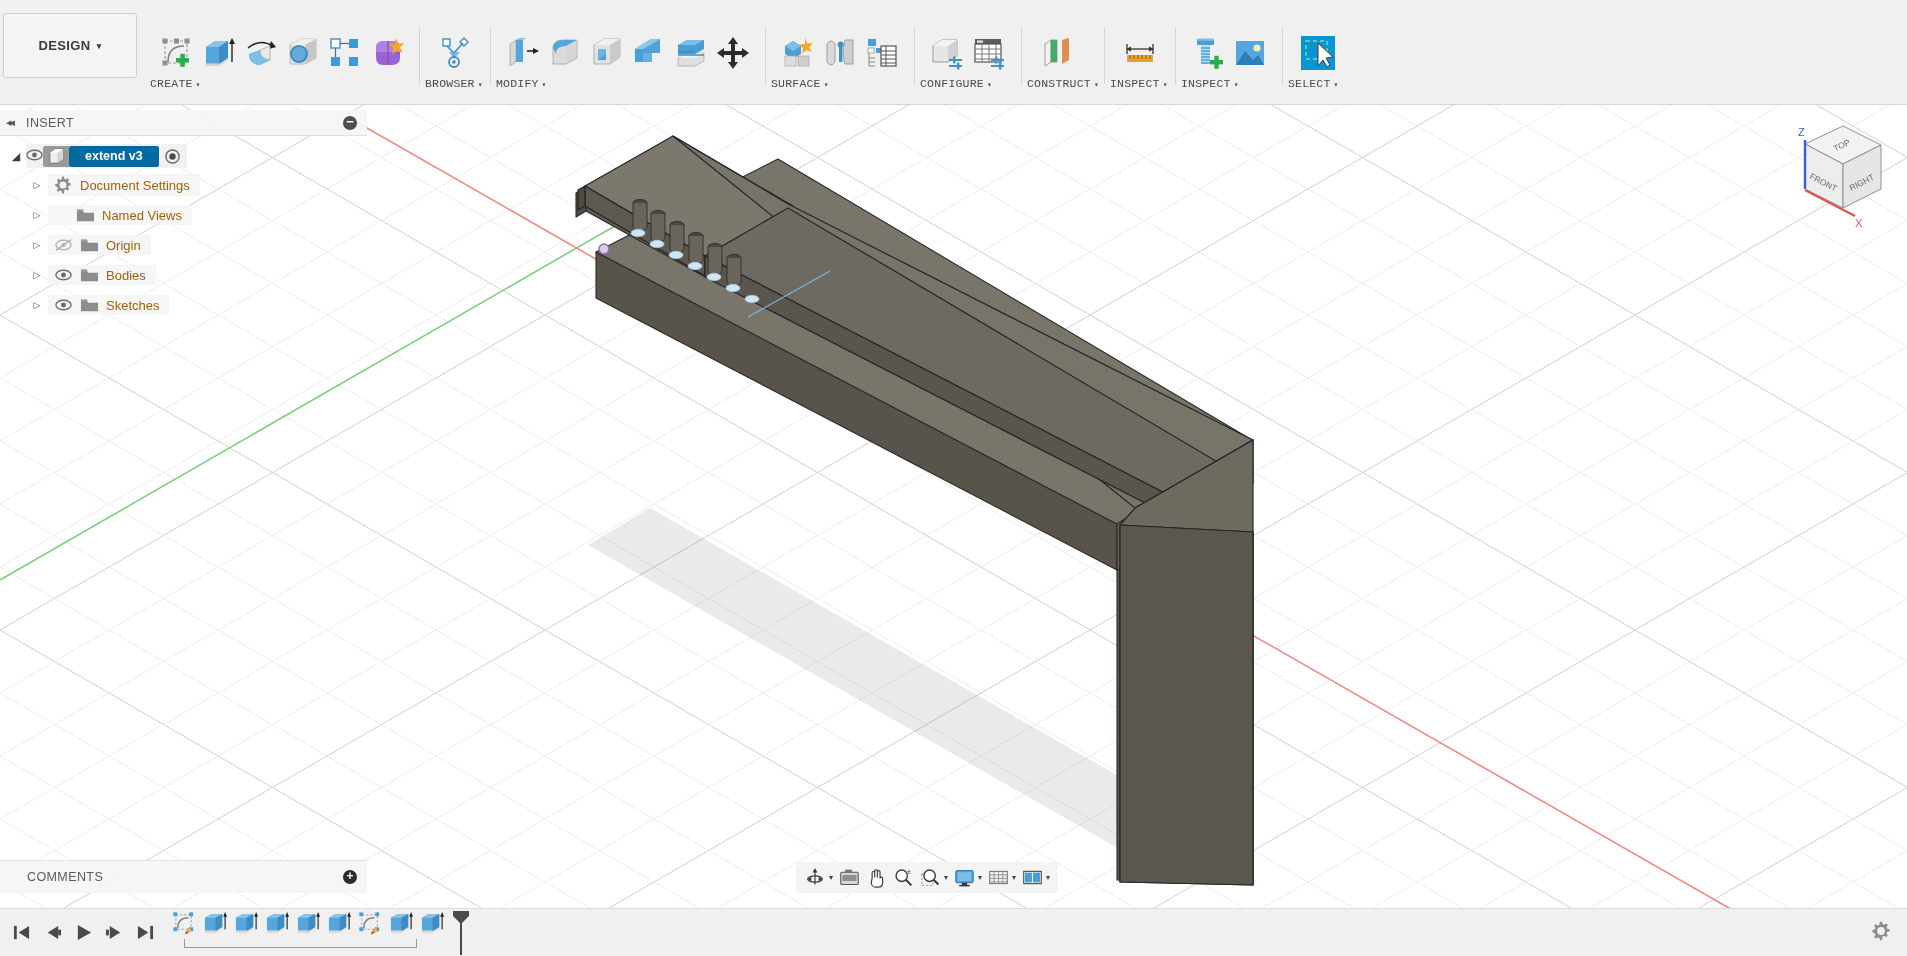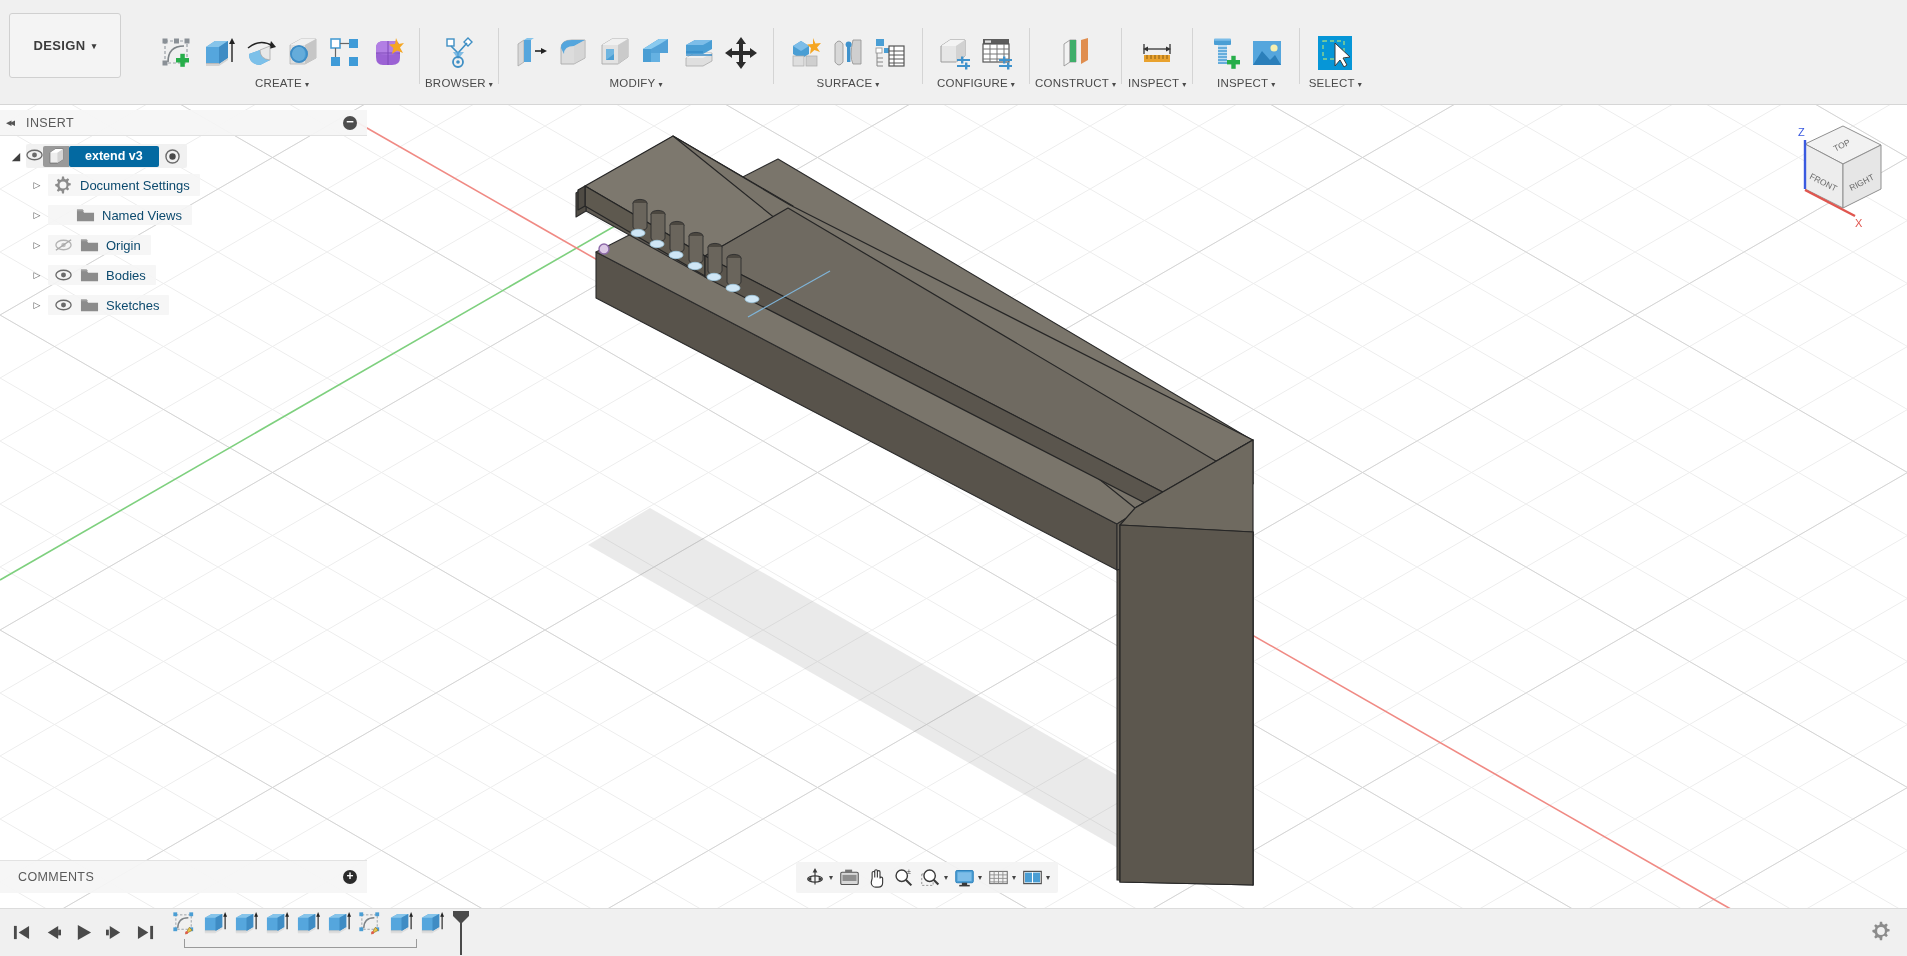--- a/index.html
+++ b/index.html
@@ -20,22 +20,22 @@
   #grid-layer { position: absolute; inset: 0; }
 
   
   #ribbon {
     position: absolute; left: 0; top: 0; width: 1907px; height: 105px;
     background: #f0f0f0;
     border-bottom: 1px solid #d6d6d6;
     z-index: 50;
   }
   #design-btn {
-    position: absolute; left: 9px; top: 13px;
-    width: 112px; height: 65px;
+    position: absolute; left: 3px; top: 13px;
+    width: 134px; height: 65px;
     border: 1px solid #d0d0d0; border-radius: 3px;
     background: #f4f4f4;
     display: flex; align-items: center; justify-content: center;
     font-size: 13px; font-weight: bold; color: #3c3c3c;
     letter-spacing: 0.4px;
     cursor: pointer;
   }
   #design-btn .caret { font-size: 9px; margin-left: 6px; }
 
   #tabs {
@@ -51,21 +51,21 @@
   .tab.active { color: #0696d7; font-weight: normal; }
   .tab.active::after {
     content: ""; display: block; height: 3px; background: #0696d7;
     margin-top: 5px; margin-left: -6px; margin-right: -6px;
   }
 
   #panels {
     position: absolute; left: 150px; top: 26px; height: 79px;
     display: flex; align-items: flex-start;
   }
-  .panel { display: flex; flex-direction: column; align-items: center; position: relative; height: 79px; }
+  .panel { display: flex; flex-direction: column; align-items: flex-start; position: relative; height: 79px; font-family: Liberation Mono, monospace; }
   .panel-icons { display: flex; align-items: center; height: 54px; padding: 0 6px; }
   .panel-label {
     font-size: 11.5px; color: #4a4a4a; margin-top: -3px;
     white-space: nowrap; letter-spacing: .2px;
   }
   .panel-label .caret { font-size: 8px; margin-left: 3px; }
   .panel-sep { width: 1px; height: 56px; background: #d4d4d4; margin: 2px 5px 0 5px; align-self: flex-start; }
   .tool { width: 42px; height: 46px; display: flex; align-items: center; justify-content: center; cursor: pointer; }
   .tool svg { display: block; }
   .tool.wide { width: 48px; }
@@ -90,21 +90,21 @@
     text-align: center; cursor: pointer; font-weight: bold;
   }
   #browser-tree { padding-top: 6px; }
   .tnode { display: flex; align-items: center; height: 30px; cursor: pointer; }
   .tnode .arrow {
     width: 22px; text-align: center; font-size: 9px; color: #555;
   }
   .tnode .chip { display: flex; align-items: center; background: rgba(245,245,245,0.88); border-radius: 1px; padding: 2px 10px 2px 2px; }
   .tnode .eye { width: 26px; display: flex; align-items: center; justify-content: center; }
   .tnode .ficon { width: 26px; display: flex; align-items: center; justify-content: center; }
-  .tnode .tlabel { color: #0c4a6e; padding-left: 4px; white-space: nowrap; font-size: 13px;}
+  .tnode .tlabel { color: #a16207; padding-left: 4px; white-space: nowrap; font-size: 13px;}
 
   
   #root-node { display: flex; align-items: center; height: 28px; padding-left: 6px; }
   #root-node .tri { width: 20px; text-align: center; }
   #root-chip {
     display: flex; align-items: center;
     background: rgba(240,240,240,0.9); border-radius: 2px; height: 24px;
   }
   #root-name {
     background: #0369a1; color: #fff; font-weight: bold;
@@ -115,21 +115,21 @@
       background: #9a9a9a; height:21px; border-radius:2px 0 0 2px;}
 
   
   #comments {
     position: absolute; left: 0; top: 860px; width: 367px; height: 33px;
     background: rgba(245,245,245,0.93);
     border-top: 1px solid #e2e2e2;
     display: flex; align-items: center;
     z-index: 40;
   }
-  #comments-title { margin-left: 18px; font-size: 12.5px; color: #5a5a5a; letter-spacing: .4px; }
+  #comments-title { margin-left: 27px; font-size: 12.5px; color: #5a5a5a; letter-spacing: .4px; }
   #comments-add {
     margin-left: auto; margin-right: 10px;
     width: 14px; height: 14px; border-radius: 50%;
     background: #2b2b2b; color: #fff; font-size: 12px; line-height: 13px;
     text-align: center; cursor: pointer; font-weight: bold;
   }
 
   
   #navbar {
     position: absolute; left: 796px; top: 862px;

